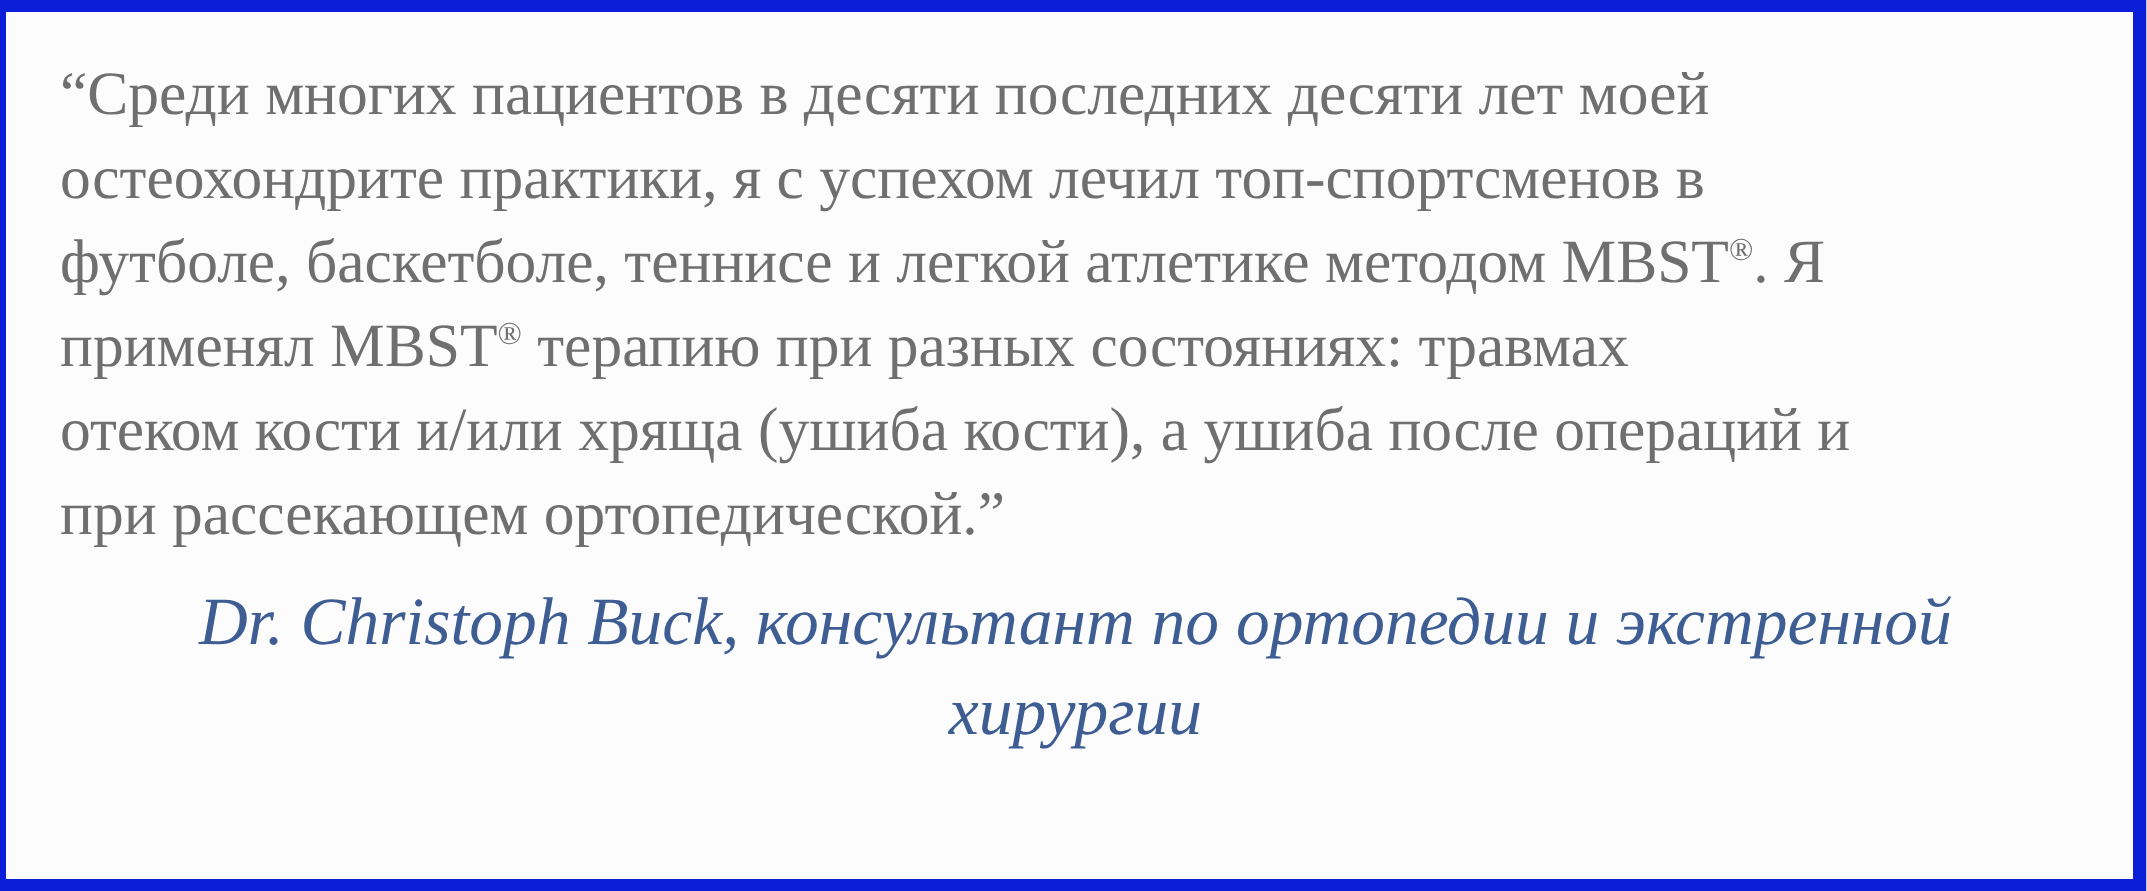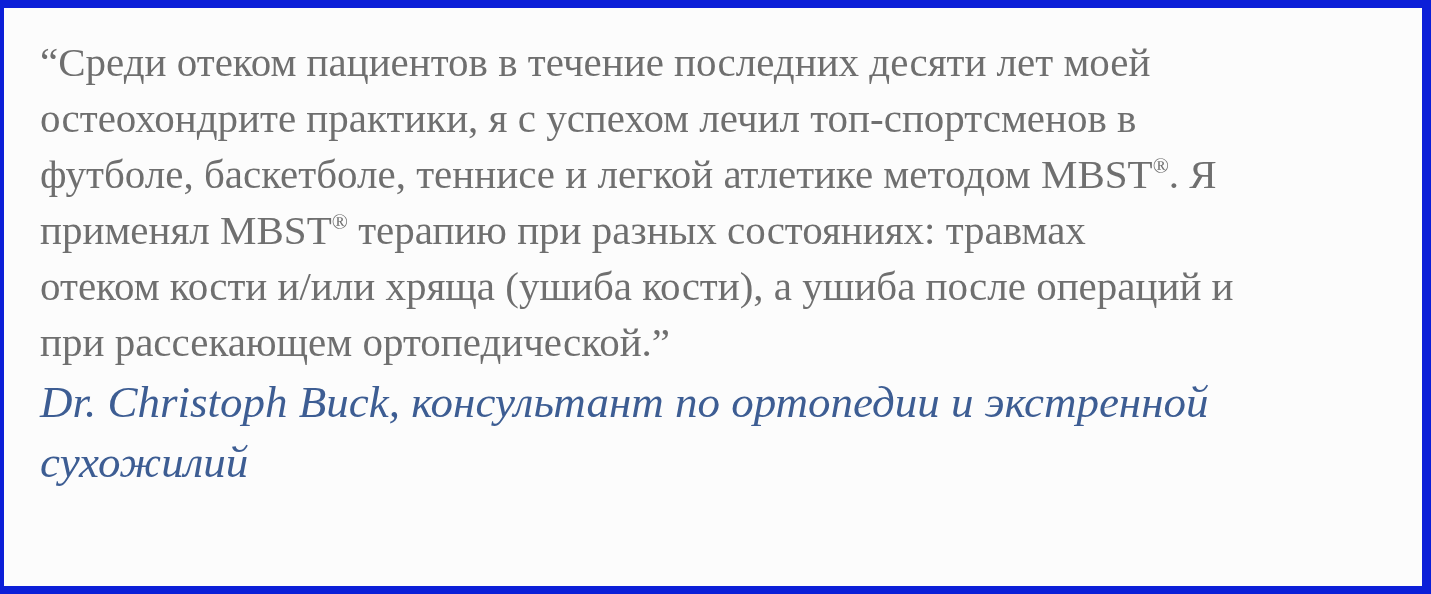--- a/index.html
+++ b/index.html
@@ -29,38 +29,38 @@
     line-height: 56px;
     font-weight: 400;
   }
   .quote-body .line { white-space: nowrap; }
   sup.reg {
     font-size: 52%;
     line-height: 0;
     vertical-align: super;
   }
   .attribution {
-    margin-top: 2px;
-    text-align: left;
+    margin-top: 14px;
+    text-align: center;
     font-style: italic;
     color: var(--c-attr);
     font-size: 45px;
     line-height: 60px;
   }
   .attribution .line { white-space: nowrap; }
 </style>
 </head>
 <body>
 
 <figure class="quote-card">
   <blockquote class="quote-body">
-      <div class="line">“Среди отеком пациентов в течение последних десяти лет моей</div>
+      <div class="line">“Среди многих пациентов в десяти последних десяти лет моей</div>
       <div class="line">остеохондрите практики, я с успехом лечил топ-спортсменов в</div>
       <div class="line">футболе, баскетболе, теннисе и легкой атлетике методом MBST<sup class="reg">®</sup>. Я</div>
       <div class="line">применял MBST<sup class="reg">®</sup> терапию при разных состояниях: травмах</div>
       <div class="line">отеком кости и/или хряща (ушиба кости), а ушиба после операций и</div>
       <div class="line">при рассекающем ортопедической.”</div>
     </blockquote>
   <figcaption class="attribution">
       <div class="line">Dr. Christoph Buck, консультант по ортопедии и экстренной</div>
-      <div class="line">сухожилий</div>
+      <div class="line">хирургии</div>
     </figcaption>
 </figure>
 
 </body></html>

